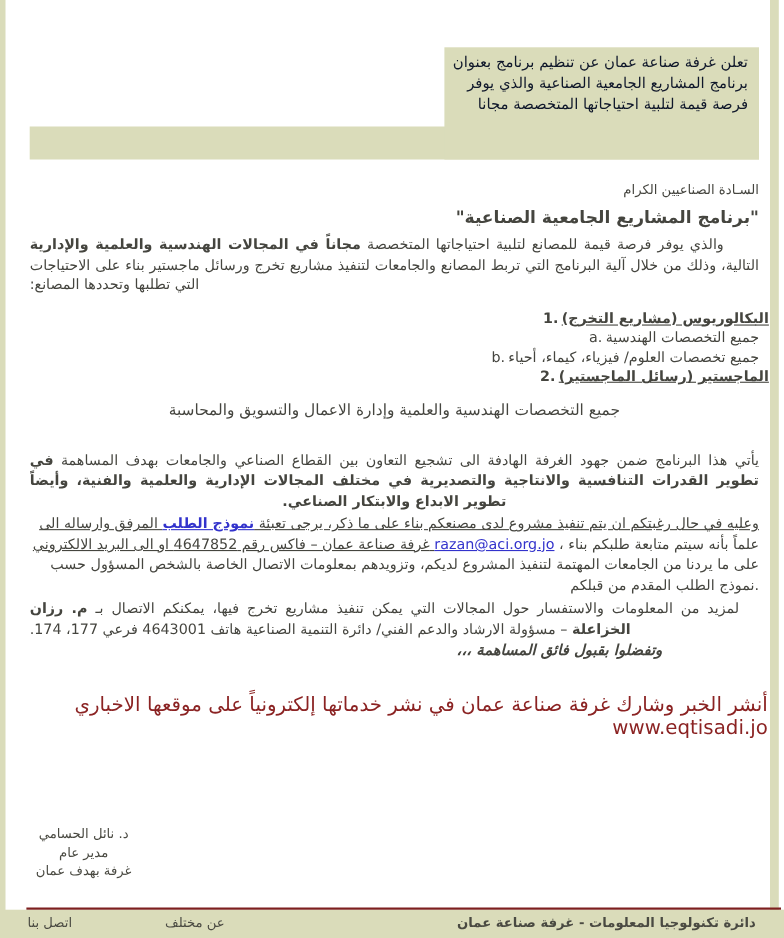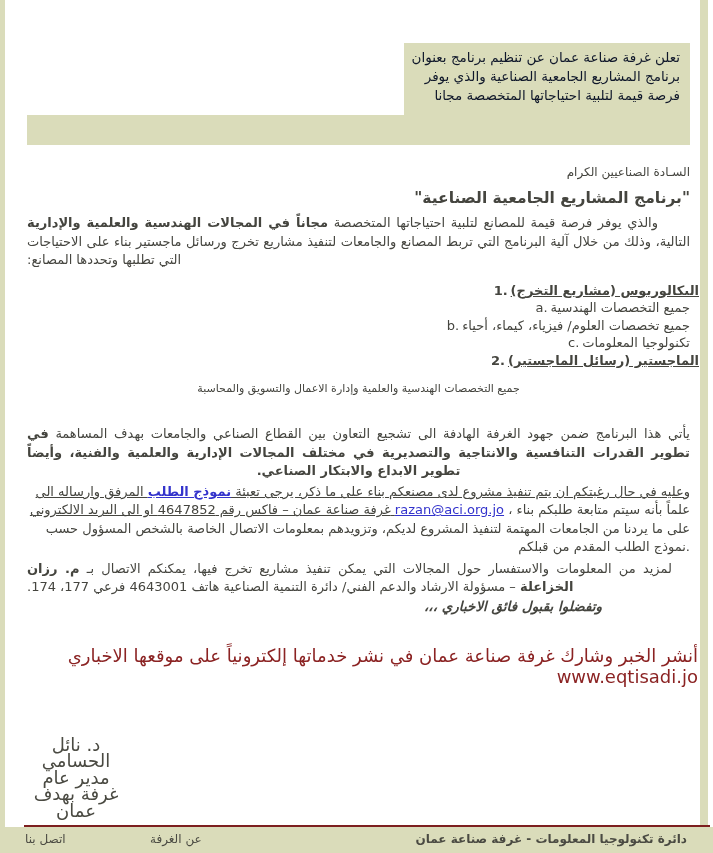--- a/index.html
+++ b/index.html
@@ -19,30 +19,30 @@
   .title{margin-top:7px;text-align:right;font-size:15.5px;font-weight:bold;line-height:21px;}
   .para{font-size:13px;line-height:18.5px;}
   .para.justify-last-left{direction:rtl;text-align:justify;text-align-last:left;text-indent:32px;margin-top:5px;}
   .para.justify-last-center{direction:rtl;text-align:justify;text-align-last:center;margin-top:30px;}
   .para.ltr-right{direction:ltr;text-align:right;margin-top:2px;}
   .para.justify-last-left.no-gap{margin-top:3px;text-indent:18px;}
   .list{margin-top:12px;font-size:13px;line-height:17.6px;}
   .list .row{direction:ltr;text-align:right;}
   .list .main{font-weight:bold;text-decoration:underline;margin-right:-9px;margin-top:28px;}
   .list .marker{display:inline-block;margin-right:3px;}
-  .center-line{margin-top:13px;text-align:center;direction:rtl;font-size:11px;}
+  .center-line{margin-top:13px;text-align:center;direction:rtl;font-size:14px;}
   .closing{direction:rtl;text-align:right;padding-left:0;padding-right:88px;font-weight:bold;
         font-style:italic;font-size:13.5px;line-height:19px;}
   .u{text-decoration:underline;}
   .link{color:#3333cc;text-decoration:underline;cursor:pointer;}
   .link.bold{font-weight:bold;}
   .promo{margin-top:29px;direction:rtl;text-align:right;color:#8b2323;font-size:18px;margin-left:-6px;margin-right:-8px;}
   .promo .url{color:#8b2323;text-decoration:none;}
-  .signature{margin-top:50px;width:102px;margin-left:-2px;text-align:center;direction:rtl;
-        font-size:18px;line-height:16.5px;color:#4a4a42;}
+  .signature{margin-top:78px;width:102px;margin-left:-2px;text-align:center;direction:rtl;
+        font-size:12px;line-height:16.5px;color:#4a4a42;}
   .bottom-rule{position:absolute;left:24px;right:3px;bottom:26px;border-top:2px solid #7d1f1f;z-index:3;}
   .footer{position:absolute;left:0;right:0;bottom:0;height:26px;background:#dadcba;z-index:2;
         font-size:12px;color:#4a4a42;}
   .footer .item{position:absolute;top:5px;direction:rtl;cursor:pointer;}
   .footer .contact{left:25px;}
   .footer .about{left:150px;}
   .footer .dept{right:26px;font-weight:bold;}
   b{font-weight:bold;}
 </style>
 </head>
@@ -67,45 +67,44 @@
     </div>
 
     <div class="title rtl">"برنامج المشاريع الجامعية الصناعية"</div>
 
     <div class="para justify-last-left"><span>والذي يوفر فرصة قيمة للمصانع لتلبية احتياجاتها المتخصصة </span><b>مجاناً في المجالات الهندسية والعلمية والإدارية</b><span> التالية، وذلك من خلال آلية البرنامج التي تربط المصانع والجامعات لتنفيذ مشاريع تخرج ورسائل ماجستير بناء على الاحتياجات التي تطلبها وتحددها المصانع:</span></div>
 
     <div class="list">
       <div class="row"><span class="main"><span class="marker">1.</span><span>البكالوريوس (مشاريع التخرج)</span></span></div>
       <div class="row"><span class="marker">a.</span><span>جميع التخصصات الهندسية</span></div>
       <div class="row"><span class="marker">b.</span><span>جميع تخصصات العلوم/ فيزياء، كيماء، أحياء</span></div>
-      <div class="row"><span class="marker">c.</span><span>تكنولوجيا المعلومات</span></div>
       <div class="row"><span class="main"><span class="marker">2.</span><span>الماجستير (رسائل الماجستير)</span></span></div>
     </div>
 
     <div class="center-line">جميع التخصصات الهندسية والعلمية وإدارة الاعمال والتسويق والمحاسبة</div>
 
     <div class="para justify-last-center"><span>يأتي هذا البرنامج ضمن جهود الغرفة الهادفة الى تشجيع التعاون بين القطاع الصناعي والجامعات بهدف المساهمة </span><b>في تطوير القدرات التنافسية والانتاجية والتصديرية في مختلف المجالات الإدارية والعلمية والفنية، وأيضاً تطوير الابداع والابتكار الصناعي.</b></div>
 
     <div class="para ltr-right"><span class="u">وعليه في حال رغبتكم ان يتم تنفيذ مشروع لدى مصنعكم بناء على ما ذكر، يرجى تعبئة </span><span class="link bold">نموذج الطلب</span><span class="u"> المرفق وارساله الى غرفة صناعة عمان – فاكس رقم 4647852 او الى البريد الالكتروني </span><span class="link">razan@aci.org.jo</span><span> ، علماً بأنه سيتم متابعة طلبكم بناء على ما يردنا من الجامعات المهتمة لتنفيذ المشروع لديكم، وتزويدهم بمعلومات الاتصال الخاصة بالشخص المسؤول حسب نموذج الطلب المقدم من قبلكم.</span></div>
 
     <div class="para justify-last-left no-gap"><span>لمزيد من المعلومات والاستفسار حول المجالات التي يمكن تنفيذ مشاريع تخرج فيها، يمكنكم الاتصال بـ </span><b>م. رزان الخزاعلة</b><span> – مسؤولة الارشاد والدعم الفني/ دائرة التنمية الصناعية هاتف 4643001 فرعي 177، 174.</span></div>
 
-    <div class="closing">وتفضلوا بقبول فائق الاخباري ،،،</div>
+    <div class="closing">وتفضلوا بقبول فائق المساهمة ،،،</div>
 
     <div class="promo"><span>أنشر الخبر وشارك غرفة صناعة عمان في نشر خدماتها إلكترونياً على موقعها الاخباري </span><span class="url">www.eqtisadi.jo</span></div>
 
     <div class="signature">
       <div>د. نائل الحسامي</div>
       <div>مدير عام</div>
       <div>غرفة بهدف عمان</div>
     </div>
 
   </div>
 
   <div class="bottom-rule"></div>
 
   <div class="footer">
     <span class="item contact">اتصل بنا</span>
-    <span class="item about">عن الغرفة</span>
+    <span class="item about">عن مختلف</span>
     <span class="item dept">دائرة تكنولوجيا المعلومات - غرفة صناعة عمان</span>
   </div>
 
 </div>
 
 </body></html>

